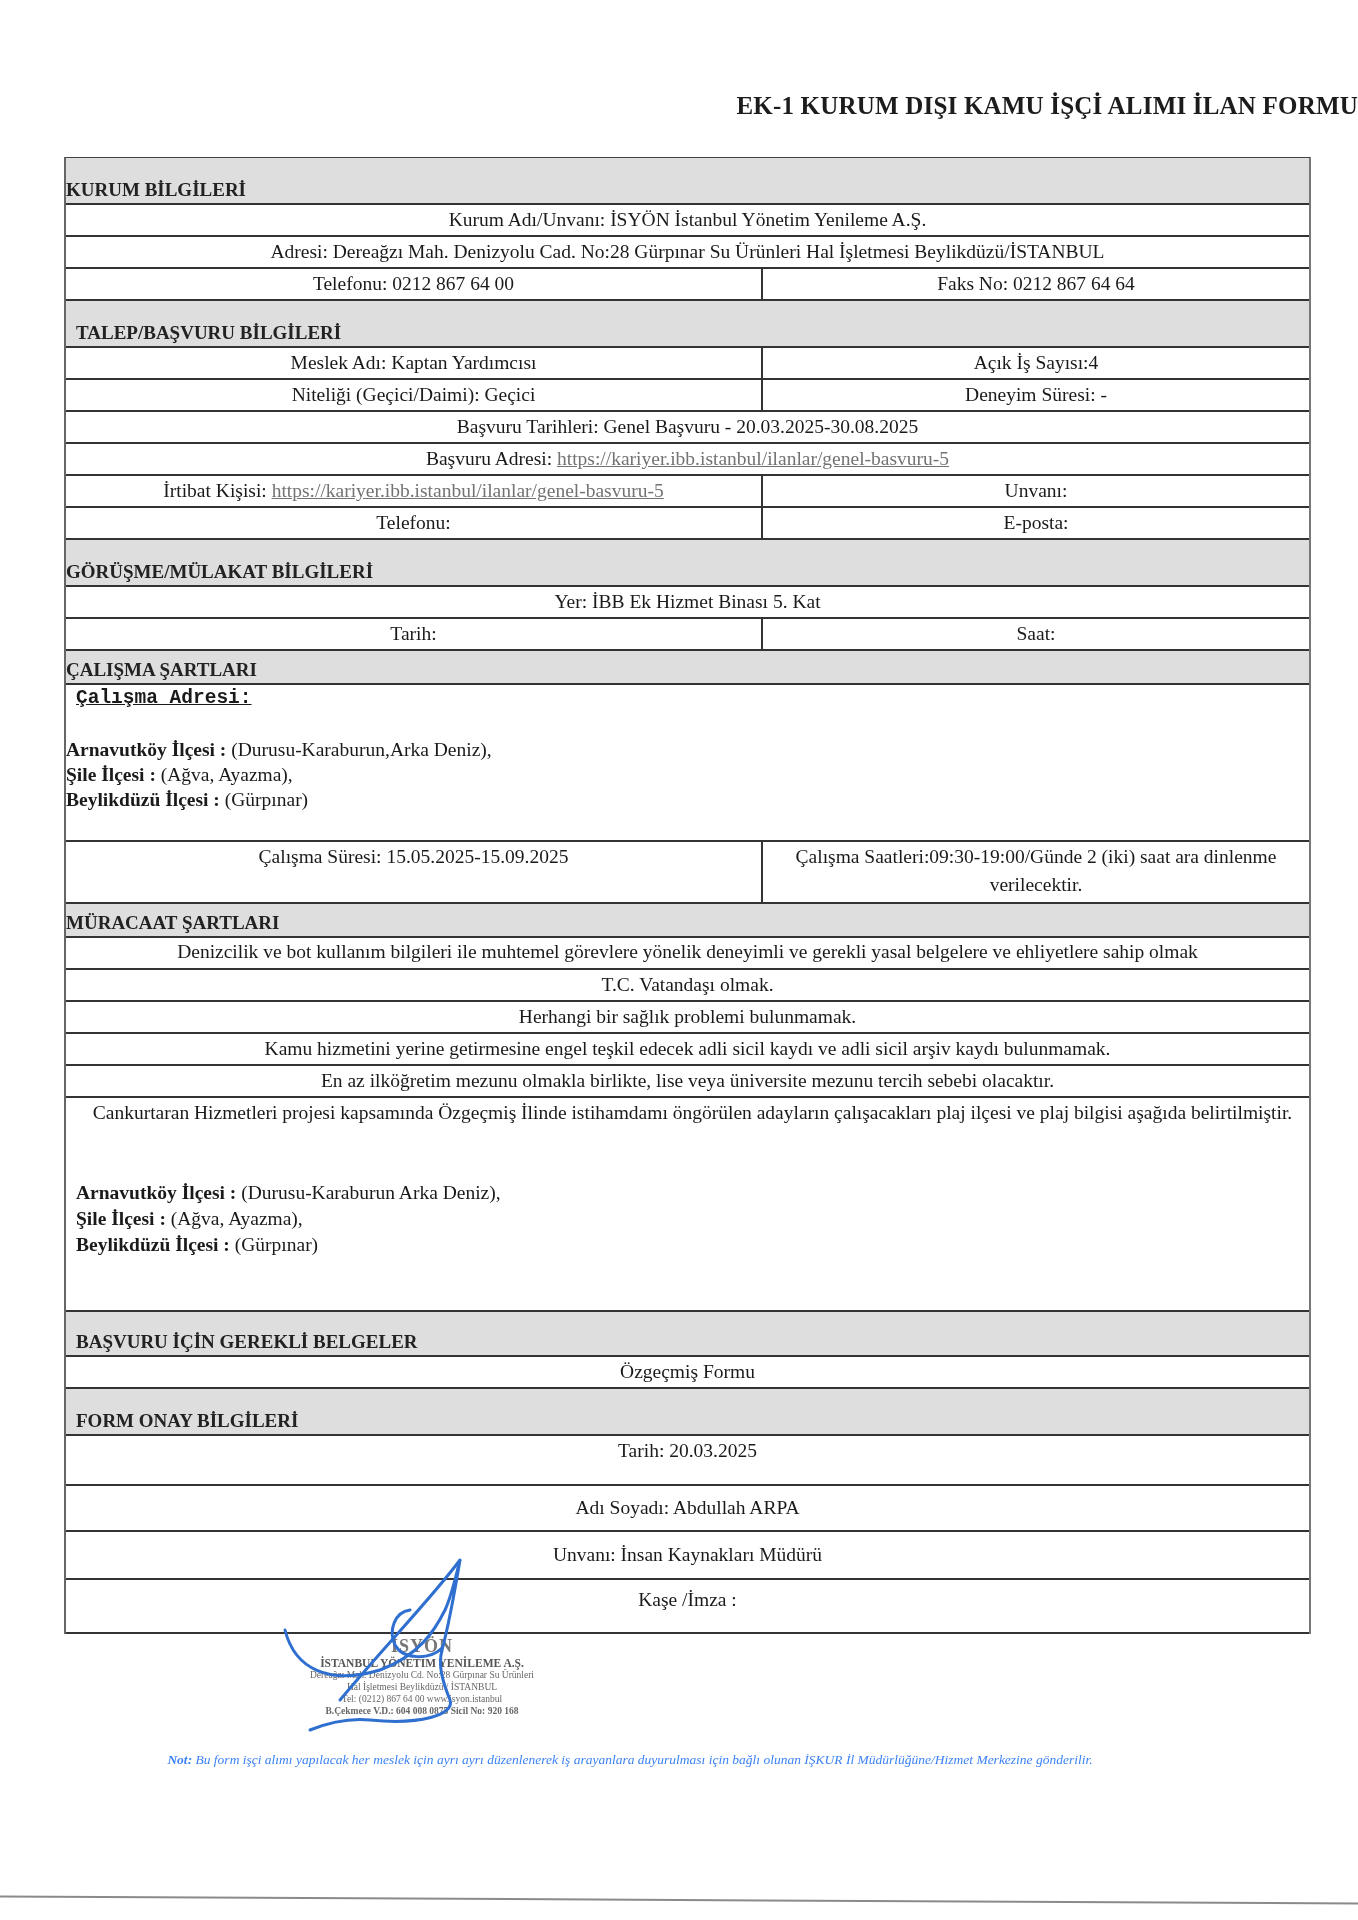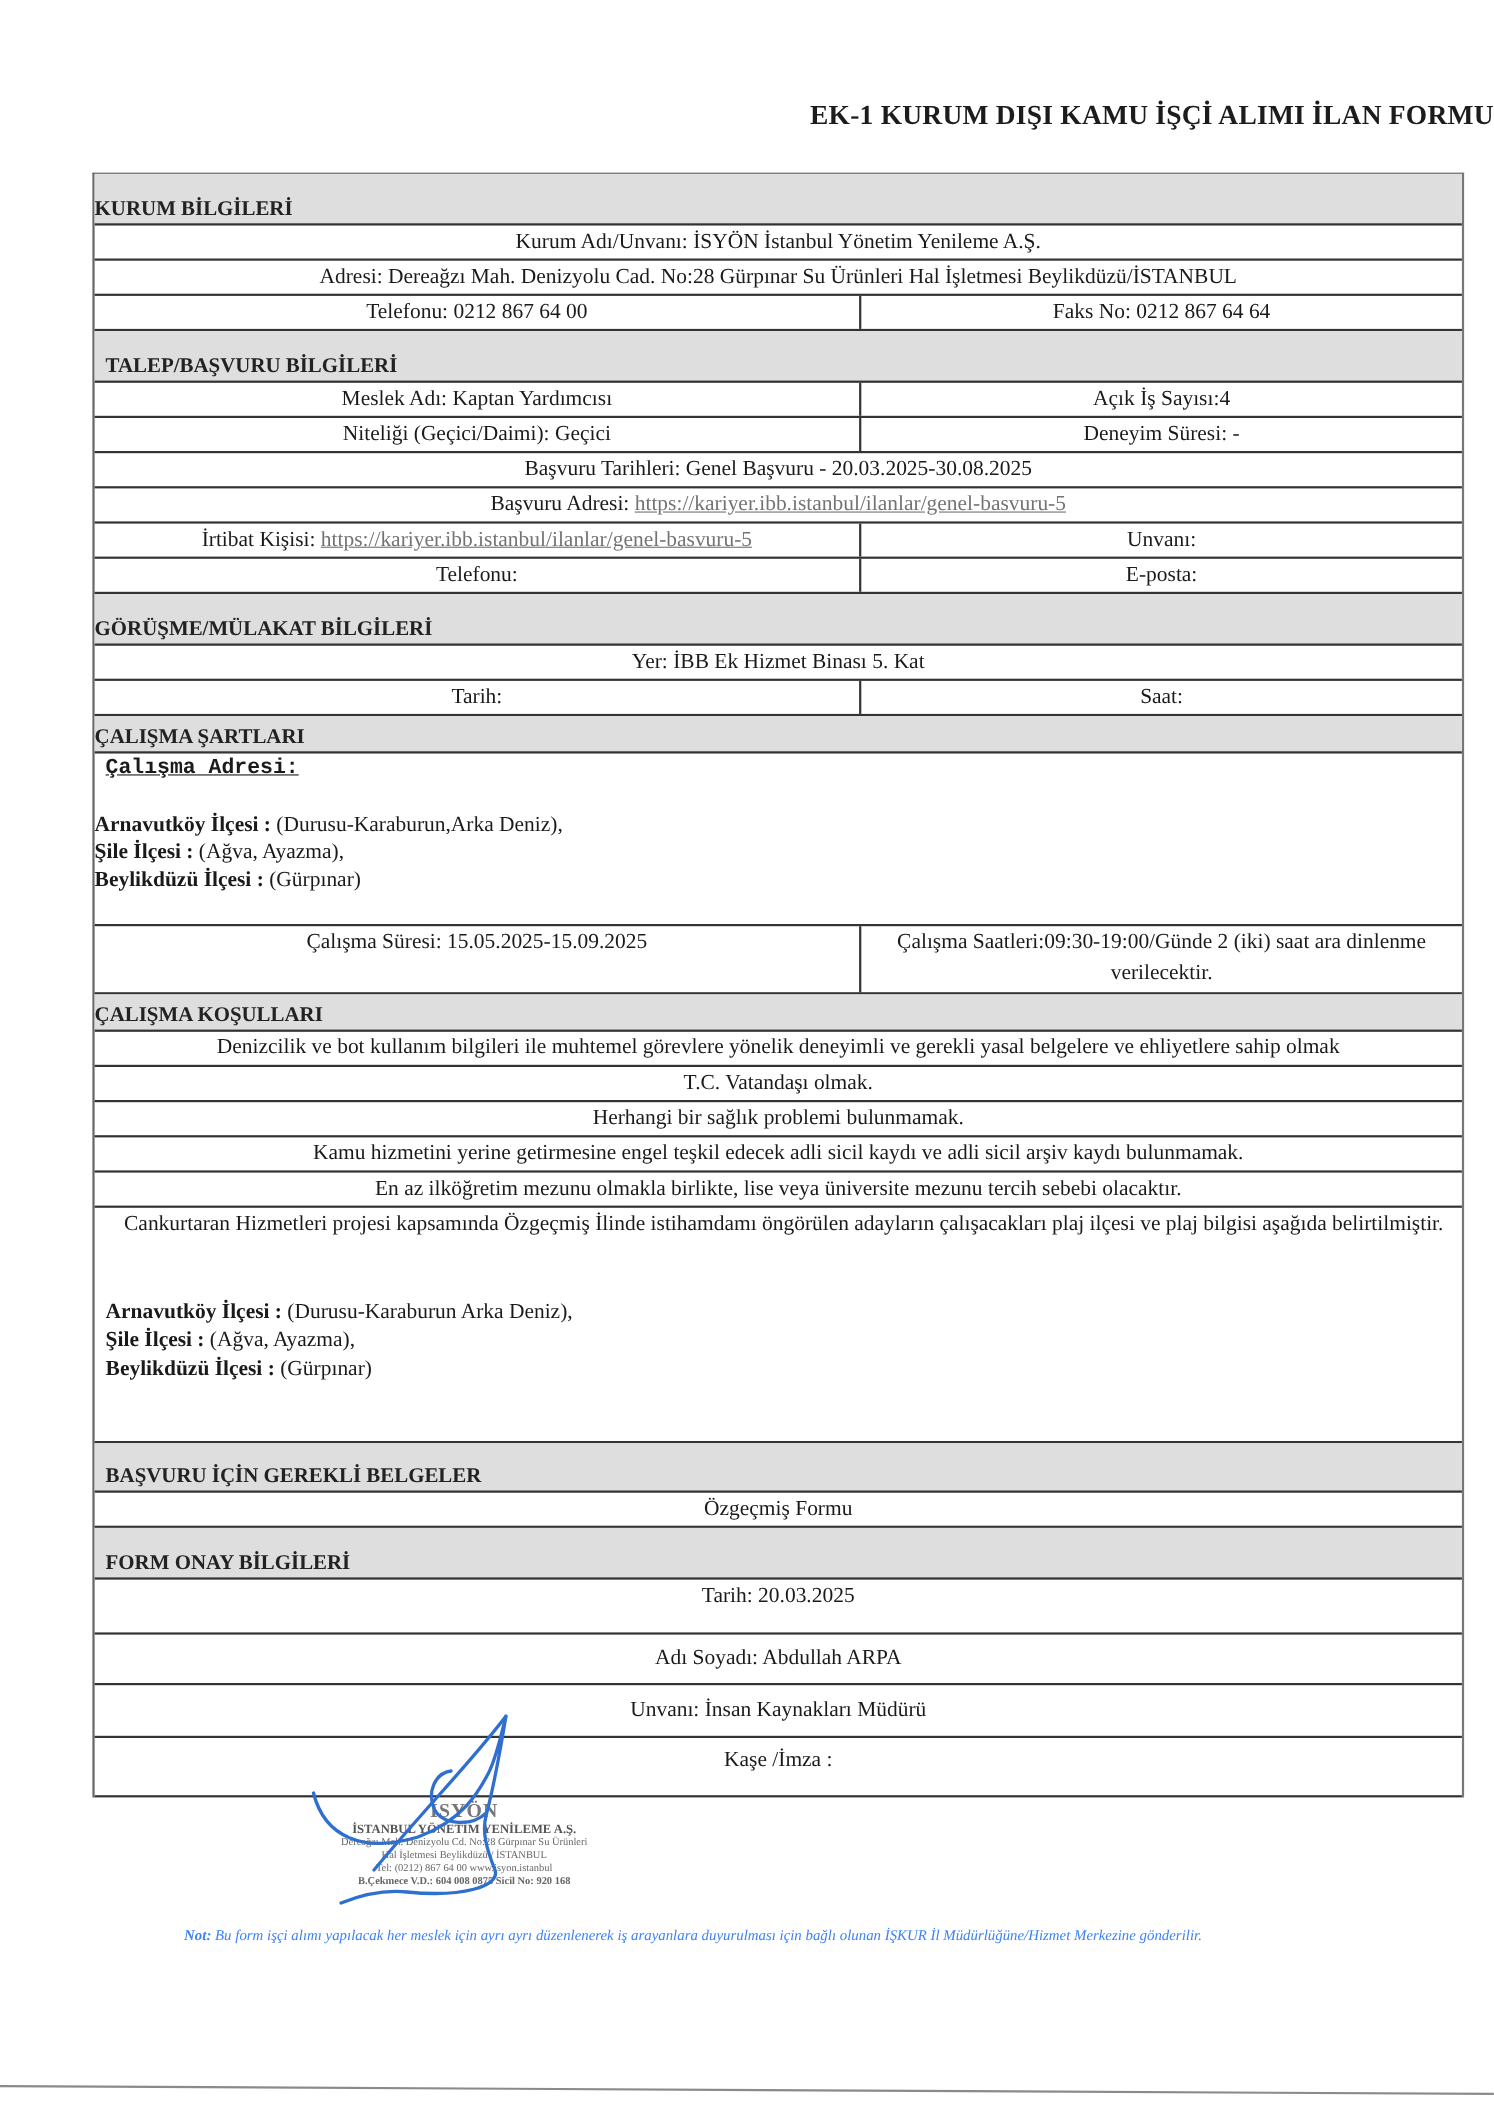--- a/index.html
+++ b/index.html
@@ -8,21 +8,20 @@
     font-family: "Liberation Serif", "DejaVu Serif", serif; color: #1a1a1a;
   }
   .title {
     position: absolute; top: 92px; left: 0; width: 1358px; text-align: right;
     font-weight: bold; font-size: 25px; letter-spacing: 0.2px; color: #1c1c1c;
   }
   .form {
     position: absolute; left: 64px; top: 157px; width: 1247px;
     border-left: 2px solid #666; border-right: 2px solid #777; border-top: 1px solid #444;
     box-sizing: border-box;
-    margin-left: 20px;
   }
   .sec {
     background: #dedede; border-bottom: 2px solid #333; height: 45px; position: relative;
   }
   .sec.short { height: 32px; }
   .sec span {
     position: absolute; left: 0; bottom: 2px; font-weight: bold; font-size: 19px; color: #222;
   }
   .sec.indent span { left: 10px; }
   .row { display: flex; border-bottom: 2px solid #333; min-height: 30px; }
@@ -112,21 +111,21 @@
     <div class="ln" style="top:54px"><span class="b">Arnavutköy İlçesi :</span><span> (Durusu-Karaburun,Arka Deniz),</span></div>
     <div class="ln" style="top:79px"><span class="b">Şile İlçesi :</span><span>  (Ağva, Ayazma),</span></div>
     <div class="ln" style="top:104px"><span class="b">Beylikdüzü İlçesi :</span><span> (Gürpınar)</span></div>
   </div>
   <div class="row" style="min-height:60px">
     <div class="cell l">Çalışma Süresi: 15.05.2025-15.09.2025</div>
     <div class="cell r">Çalışma Saatleri:09:30-19:00/Günde 2 (iki) saat ara dinlenme verilecektir.</div>
   </div>
 
   <div class="sec short">
-      <span>ÇALIŞMA KOŞULLARI</span>
+      <span>MÜRACAAT ŞARTLARI</span>
     </div>
   <div class="row">
       <div class="cell full" style="padding-left:0;text-indent:10px;line-height:26px">Denizcilik ve bot kullanım bilgileri ile muhtemel görevlere yönelik deneyimli ve gerekli yasal belgelere ve ehliyetlere sahip olmak</div>
     </div>
   <div class="row">
       <div class="cell full">T.C. Vatandaşı olmak.</div>
     </div>
   <div class="row">
       <div class="cell full">Herhangi bir sağlık problemi bulunmamak.</div>
     </div>

